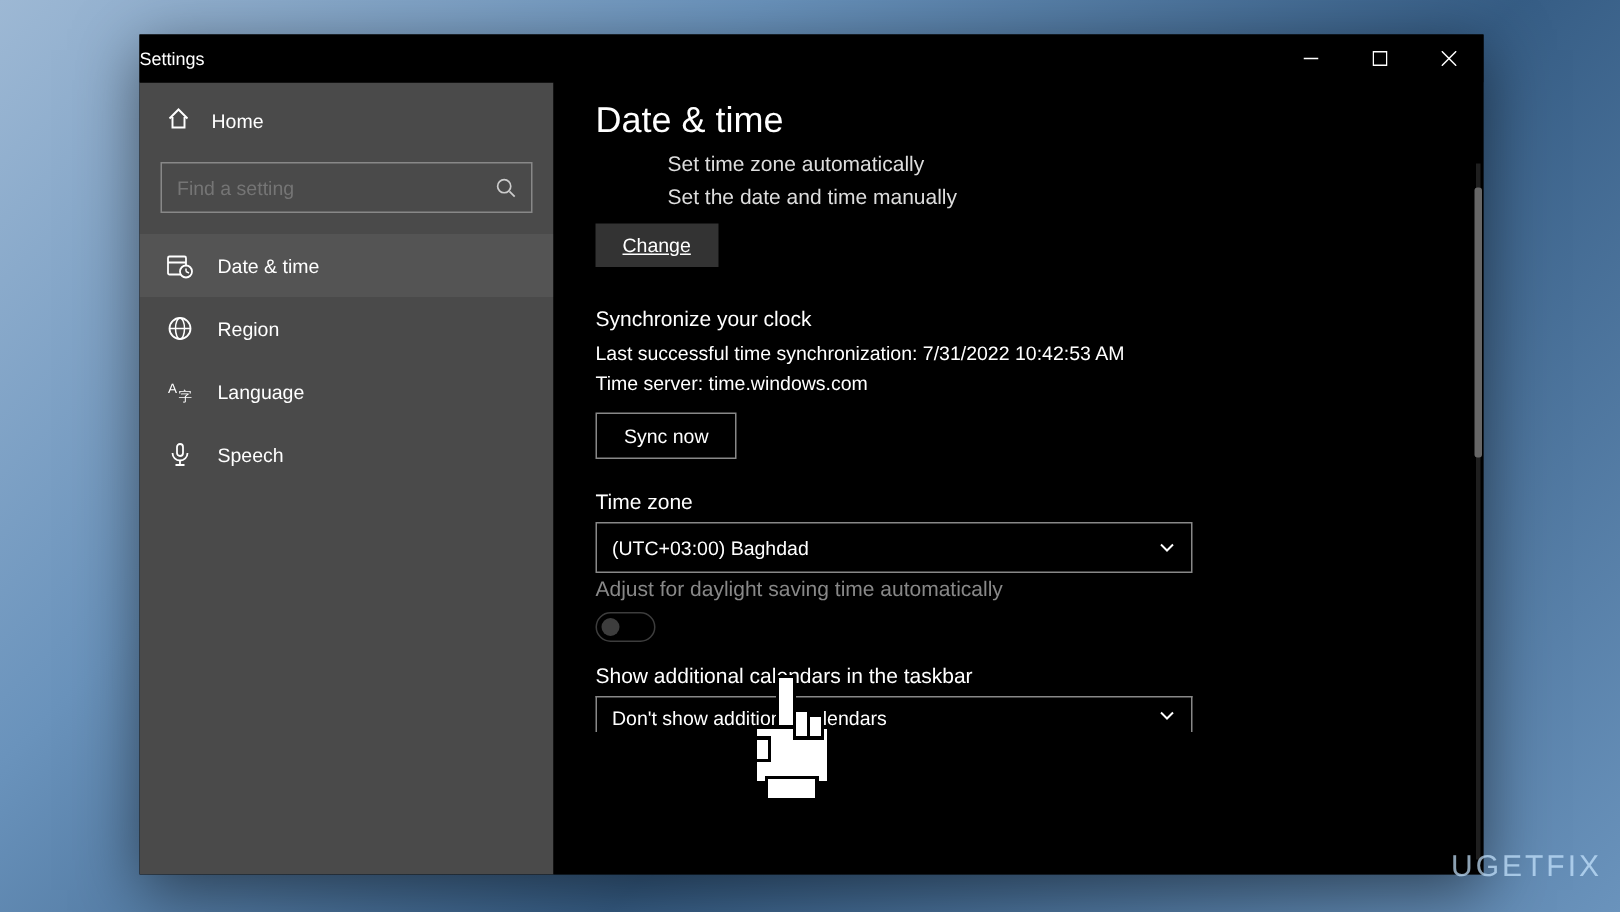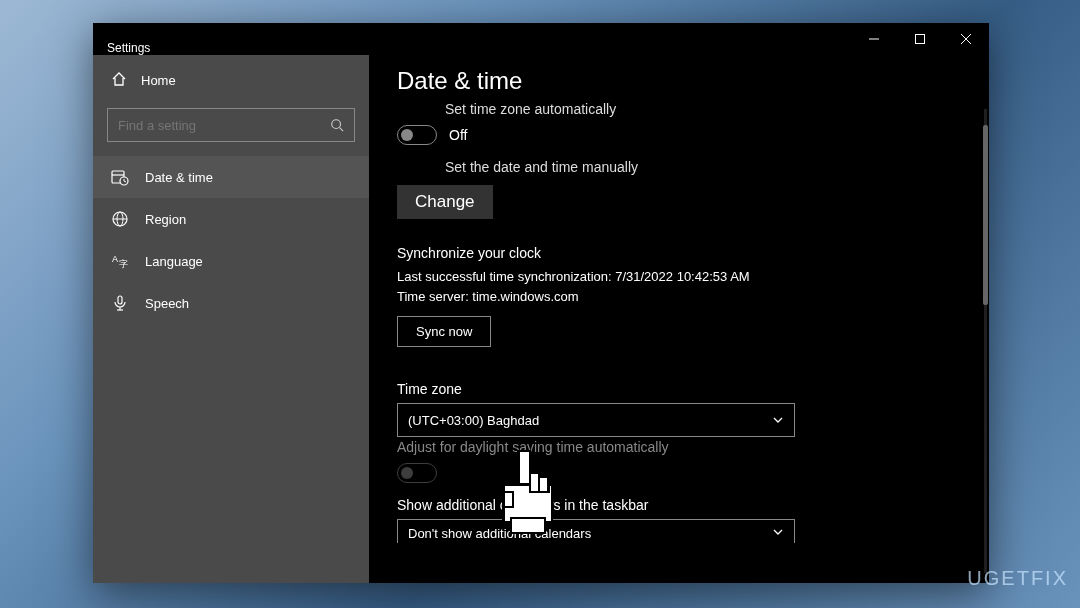--- a/index.html
+++ b/index.html
@@ -7,22 +7,22 @@
     width: 1080px; height: 608px;
     background: linear-gradient(135deg, #9db8d4 0%, #6a93bc 30%, #365d85 60%, #6a93bc 100%);
     position: relative; overflow: hidden;
   }
   .window {
     position: absolute; left: 93px; top: 23px; width: 896px; height: 560px;
     background: #000; box-shadow: 0 10px 40px rgba(0,0,0,0.5);
     display: flex; flex-direction: column;
   }
   .titlebar {
-    height: 32px; display: flex; align-items: flex-end; justify-content: space-between;
-    background: #000; color: #fff; padding-left: 14px;
+    height: 32px; display: flex; align-items: center; justify-content: space-between;
+    background: #000; color: #fff; 
   }
   .titlebar-title { font-size: 12px; }
   .titlebar-controls { display: flex; }
   .title-btn { width: 46px; height: 32px; display:flex; align-items:center; justify-content:center; color:#fff; }
   .content { flex:1; display:flex; overflow:hidden; }
   .sidebar {
     width: 276px; background: #4a4a4a; color:#fff; display:flex; flex-direction:column;
     padding-top: 6px;
   }
   .home-row { display:flex; align-items:center; gap:14px; padding:10px 18px; font-size:13px; cursor:pointer; }
@@ -46,26 +46,26 @@
   .page-title { font-size:24px; font-weight:400; margin-bottom:6px; }
   .section-label { font-size:14px; color:#ddd; margin-top:6px;margin-left:48px; }
   .toggle-row { display:flex; align-items:center; gap:12px; margin:8px 0 14px 0; }
   .toggle {
     width:40px; height:20px; border:1px solid #888; border-radius:10px; position:relative; background:#000;
   }
   .toggle .knob { width:12px; height:12px; border-radius:50%; background:#888; position:absolute; top:3px; left:3px; }
   .toggle.disabled { opacity:0.45; }
   .toggle-label { font-size:14px; }
   .btn {
-    background:#333; color:#fff; border:none; padding:7px 18px; font-size:17px; cursor:pointer;
+    background:#333; color:#fff; border:none; padding:7px 18px; font-size:13px; cursor:pointer;text-decoration:underline;
   }
   .btn-outline {
     background:transparent; color:#fff; border:1px solid #888; padding:7px 18px; font-size:13px; cursor:pointer;
   }
-  .group-title { font-size:14px; margin-top:34px; margin-bottom:6px; }
+  .group-title { font-size:14px; margin-top:20px; margin-bottom:6px; }
   .muted { color:#ffffff; font-size:13px; line-height:1.5; }
   .dropdown {
     width:398px; height:34px; border:1px solid #888; display:flex; align-items:center;
     justify-content:space-between; padding:0 10px; font-size:13px; margin-top:6px; cursor:pointer;
   }
   .dropdown.cut { height:24px; border-bottom:none; overflow:hidden; align-items:flex-start; padding-top:6px; }
   .grey-text { color:#888; }
   .spacer-sm { height:10px; }
 
   .scrollbar-track { position:absolute; right:2px; top:54px; bottom:10px; width:3px; background:rgba(255,255,255,0.12); }
@@ -168,26 +168,20 @@
           </span>
           <span>Speech</span>
         </div>
       </div>
     </div>
 
     <div class="main">
       <div class="page-title">Date &amp; time</div>
 
       <div class="section-label">Set time zone automatically</div>
-      <div class="toggle-row">
-        <div class="toggle">
-            <div class="knob"></div>
-          </div>
-        <span class="toggle-label">Off</span>
-      </div>
 
       <div class="section-label">Set the date and time manually</div>
       <div class="spacer-sm"></div>
       <button class="btn">Change</button>
 
       <div class="group-title" style="margin-top:26px;">Synchronize your clock</div>
       <div class="muted">Last successful time synchronization: 7/31/2022 10:42:53 AM</div>
       <div class="muted">Time server: time.windows.com</div>
       <div class="spacer-sm"></div>
       <button class="btn-outline">Sync now</button>

